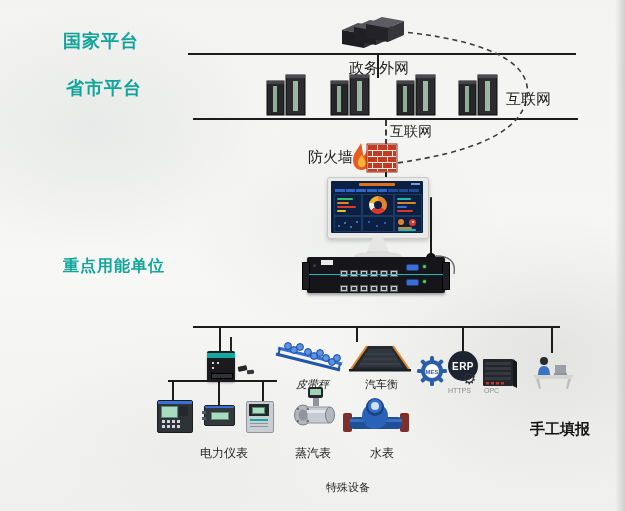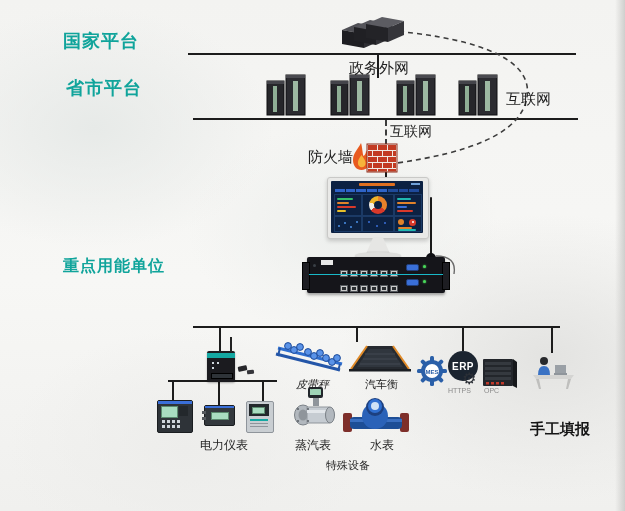--- a/index.html
+++ b/index.html
@@ -13,21 +13,21 @@
       radial-gradient(ellipse 300px 200px at 30% 88%, #ededeb 0%, transparent 60%),
       linear-gradient(180deg,#f3f3f1 0%,#f7f7f5 55%,#f0f0ee 100%);
   }
   .stage{position:absolute;inset:0;}
   .abs{position:absolute;}
   .lbl{position:absolute;white-space:nowrap;color:#222;}
   .teal{color:#10a49b;font-weight:bold;}
   .hline{position:absolute;height:2px;background:#1c1c1c;}
   .vline{position:absolute;width:2px;background:#1c1c1c;}
   .vdash{position:absolute;width:0;border-left:2px dashed #3c3c3c;}
-  .small-cap{font-size:12px;color:#1f1f1f;}
+  .small-cap{font-size:12px;color:#1f1f1f;margin-top:8px;}
   .tiny-cap{font-size:11px;color:#1f1f1f;}
   .bold-cap{font-size:14px;color:#151515;font-weight:bold;}
   .micro{font-size:7px;color:#8a8a8a;letter-spacing:0;}
   
   .monitor{position:absolute;left:327px;top:177px;width:100px;height:60px;
     background:#e9e9e7;border:1px solid #c9c9c7;border-radius:3px;
     box-shadow:0 2px 4px rgba(0,0,0,.18);}
   .screen{position:absolute;left:3px;top:3px;width:92px;height:52px;background:#0c2142;border-radius:1px;overflow:hidden;}
   .panel{position:absolute;border:1px solid #1b3a66;}
   .bar{position:absolute;height:2px;border-radius:1px;}
@@ -391,16 +391,16 @@
     <polygon points="2,23 43,23 40,27 5,27" fill="#d4d4d2"></polygon>
     <polygon points="5,27 8,37 10,37 8,27" fill="#bfbfbd"></polygon>
     <polygon points="40,27 37,37 35,37 37,27" fill="#bfbfbd"></polygon>
   </svg>
 
   <div class="lbl tiny-cap" style="left:296px;top:377px;font-style:italic;">皮带秤</div>
   <div class="lbl tiny-cap" style="left:365px;top:377px;">汽车衡</div>
   <div class="lbl small-cap" style="left:200px;top:437px;">电力仪表</div>
   <div class="lbl small-cap" style="left:295px;top:437px;">蒸汽表</div>
   <div class="lbl small-cap" style="left:370px;top:437px;">水表</div>
-  <div class="lbl tiny-cap" style="left:326px;top:458px;">特殊设备</div>
+  <div class="lbl tiny-cap" style="left:326px;top:480px;">特殊设备</div>
   <div class="lbl bold-cap" style="left:530px;top:420px;font-size:15px;">手工填报</div>
 
 </div>
 
 </body></html>

